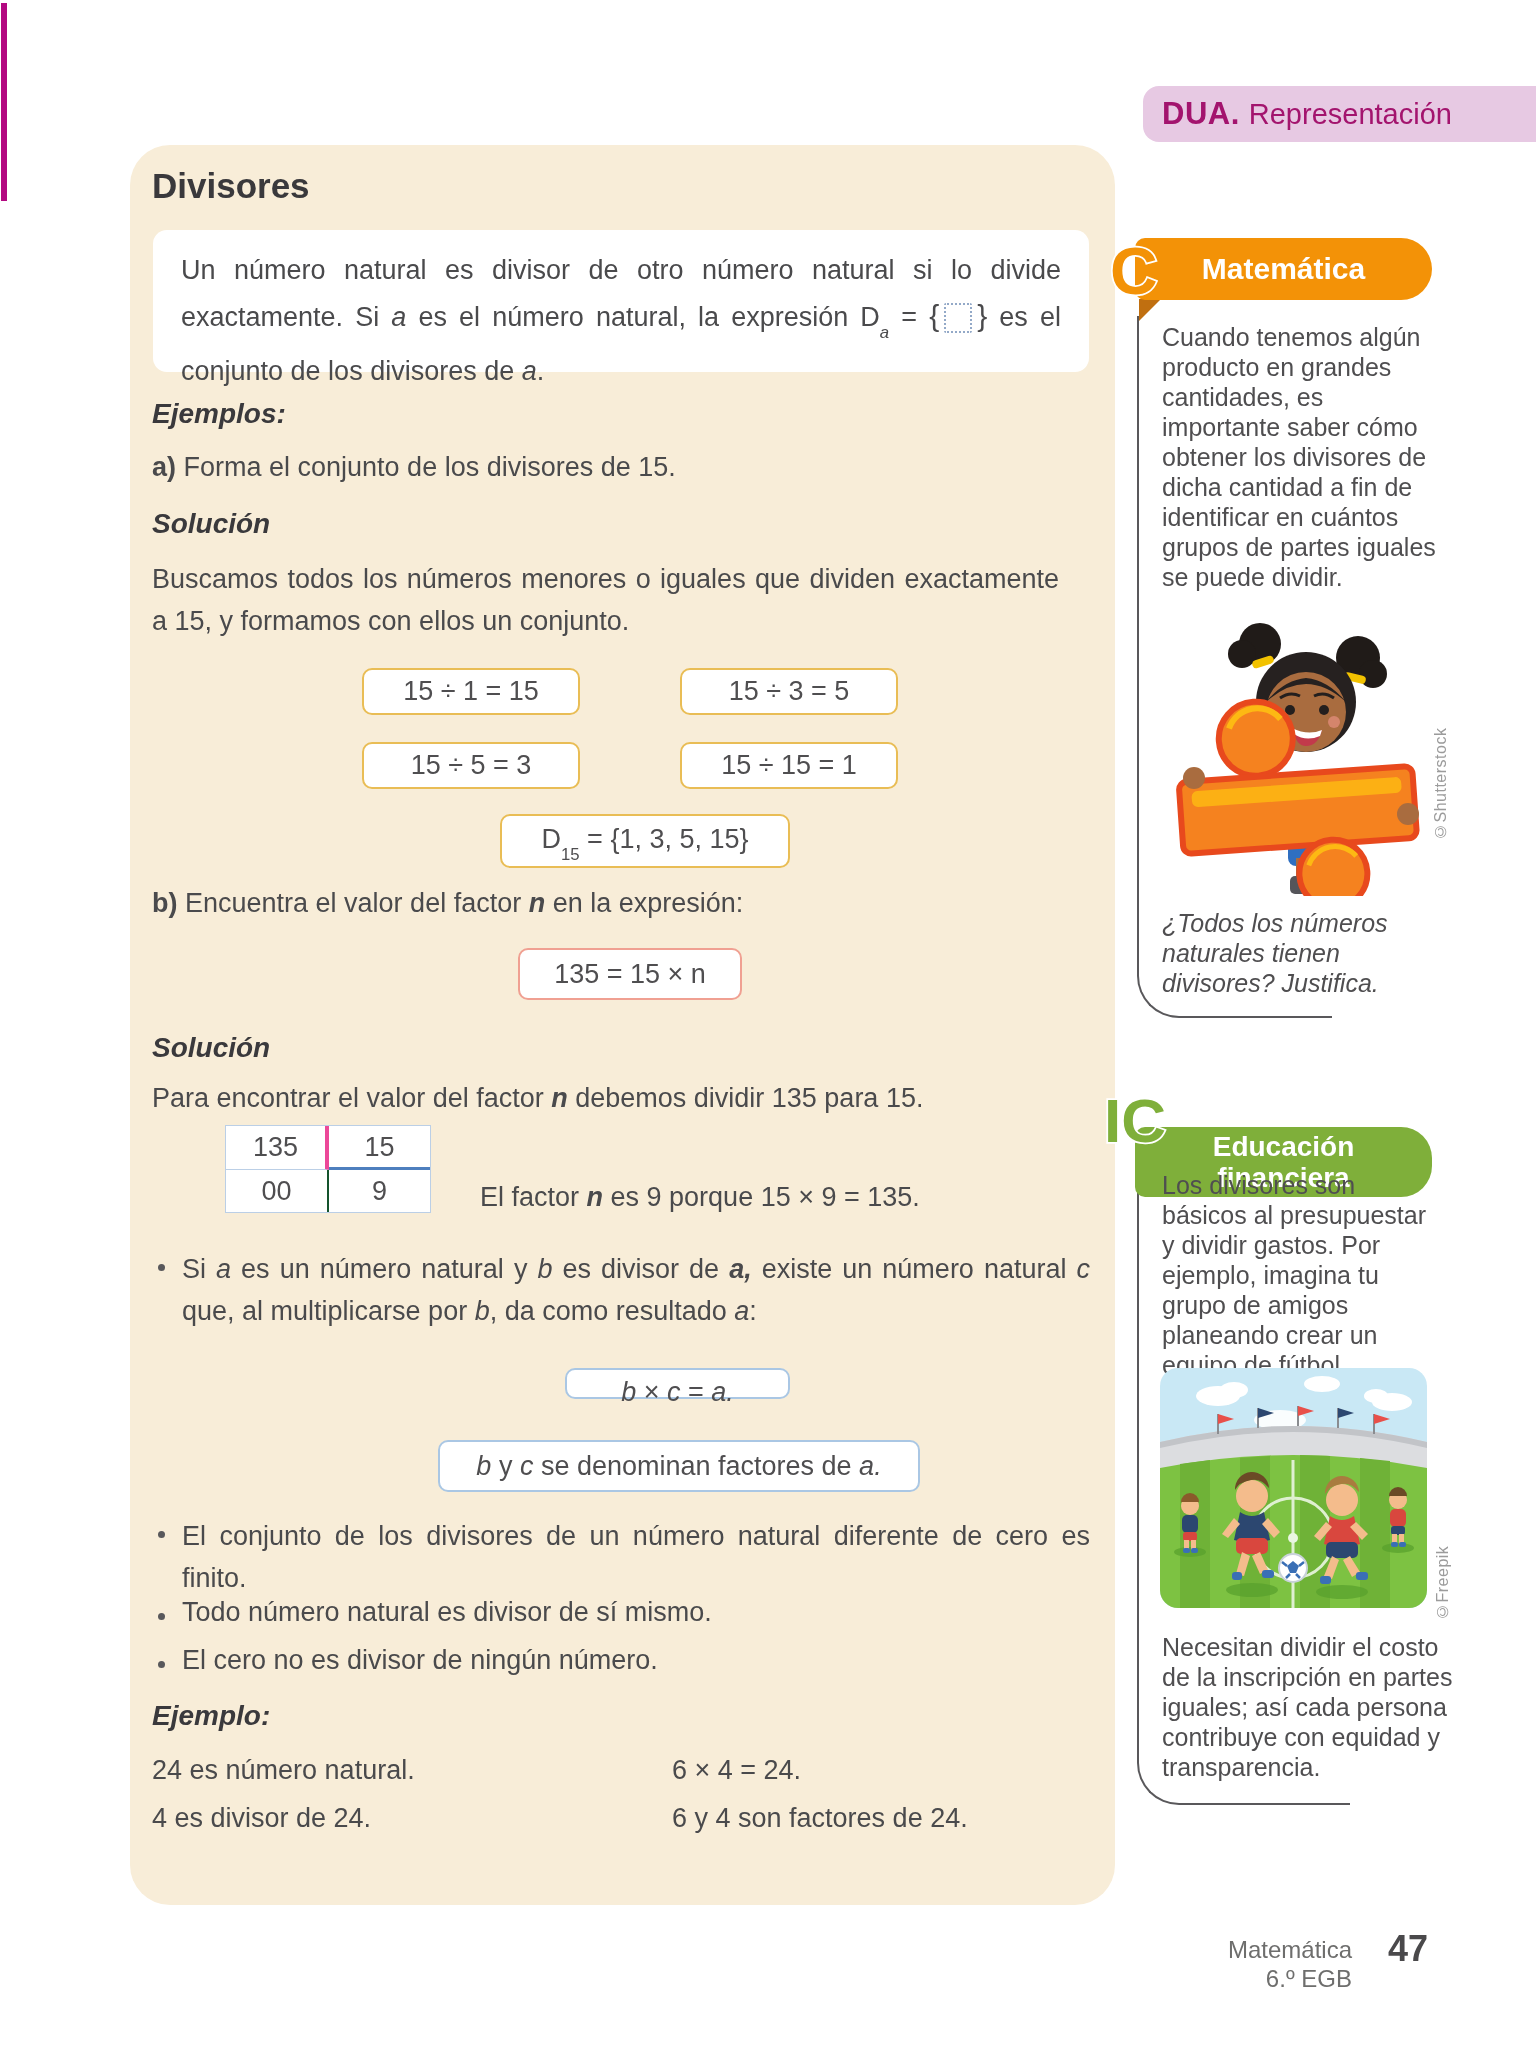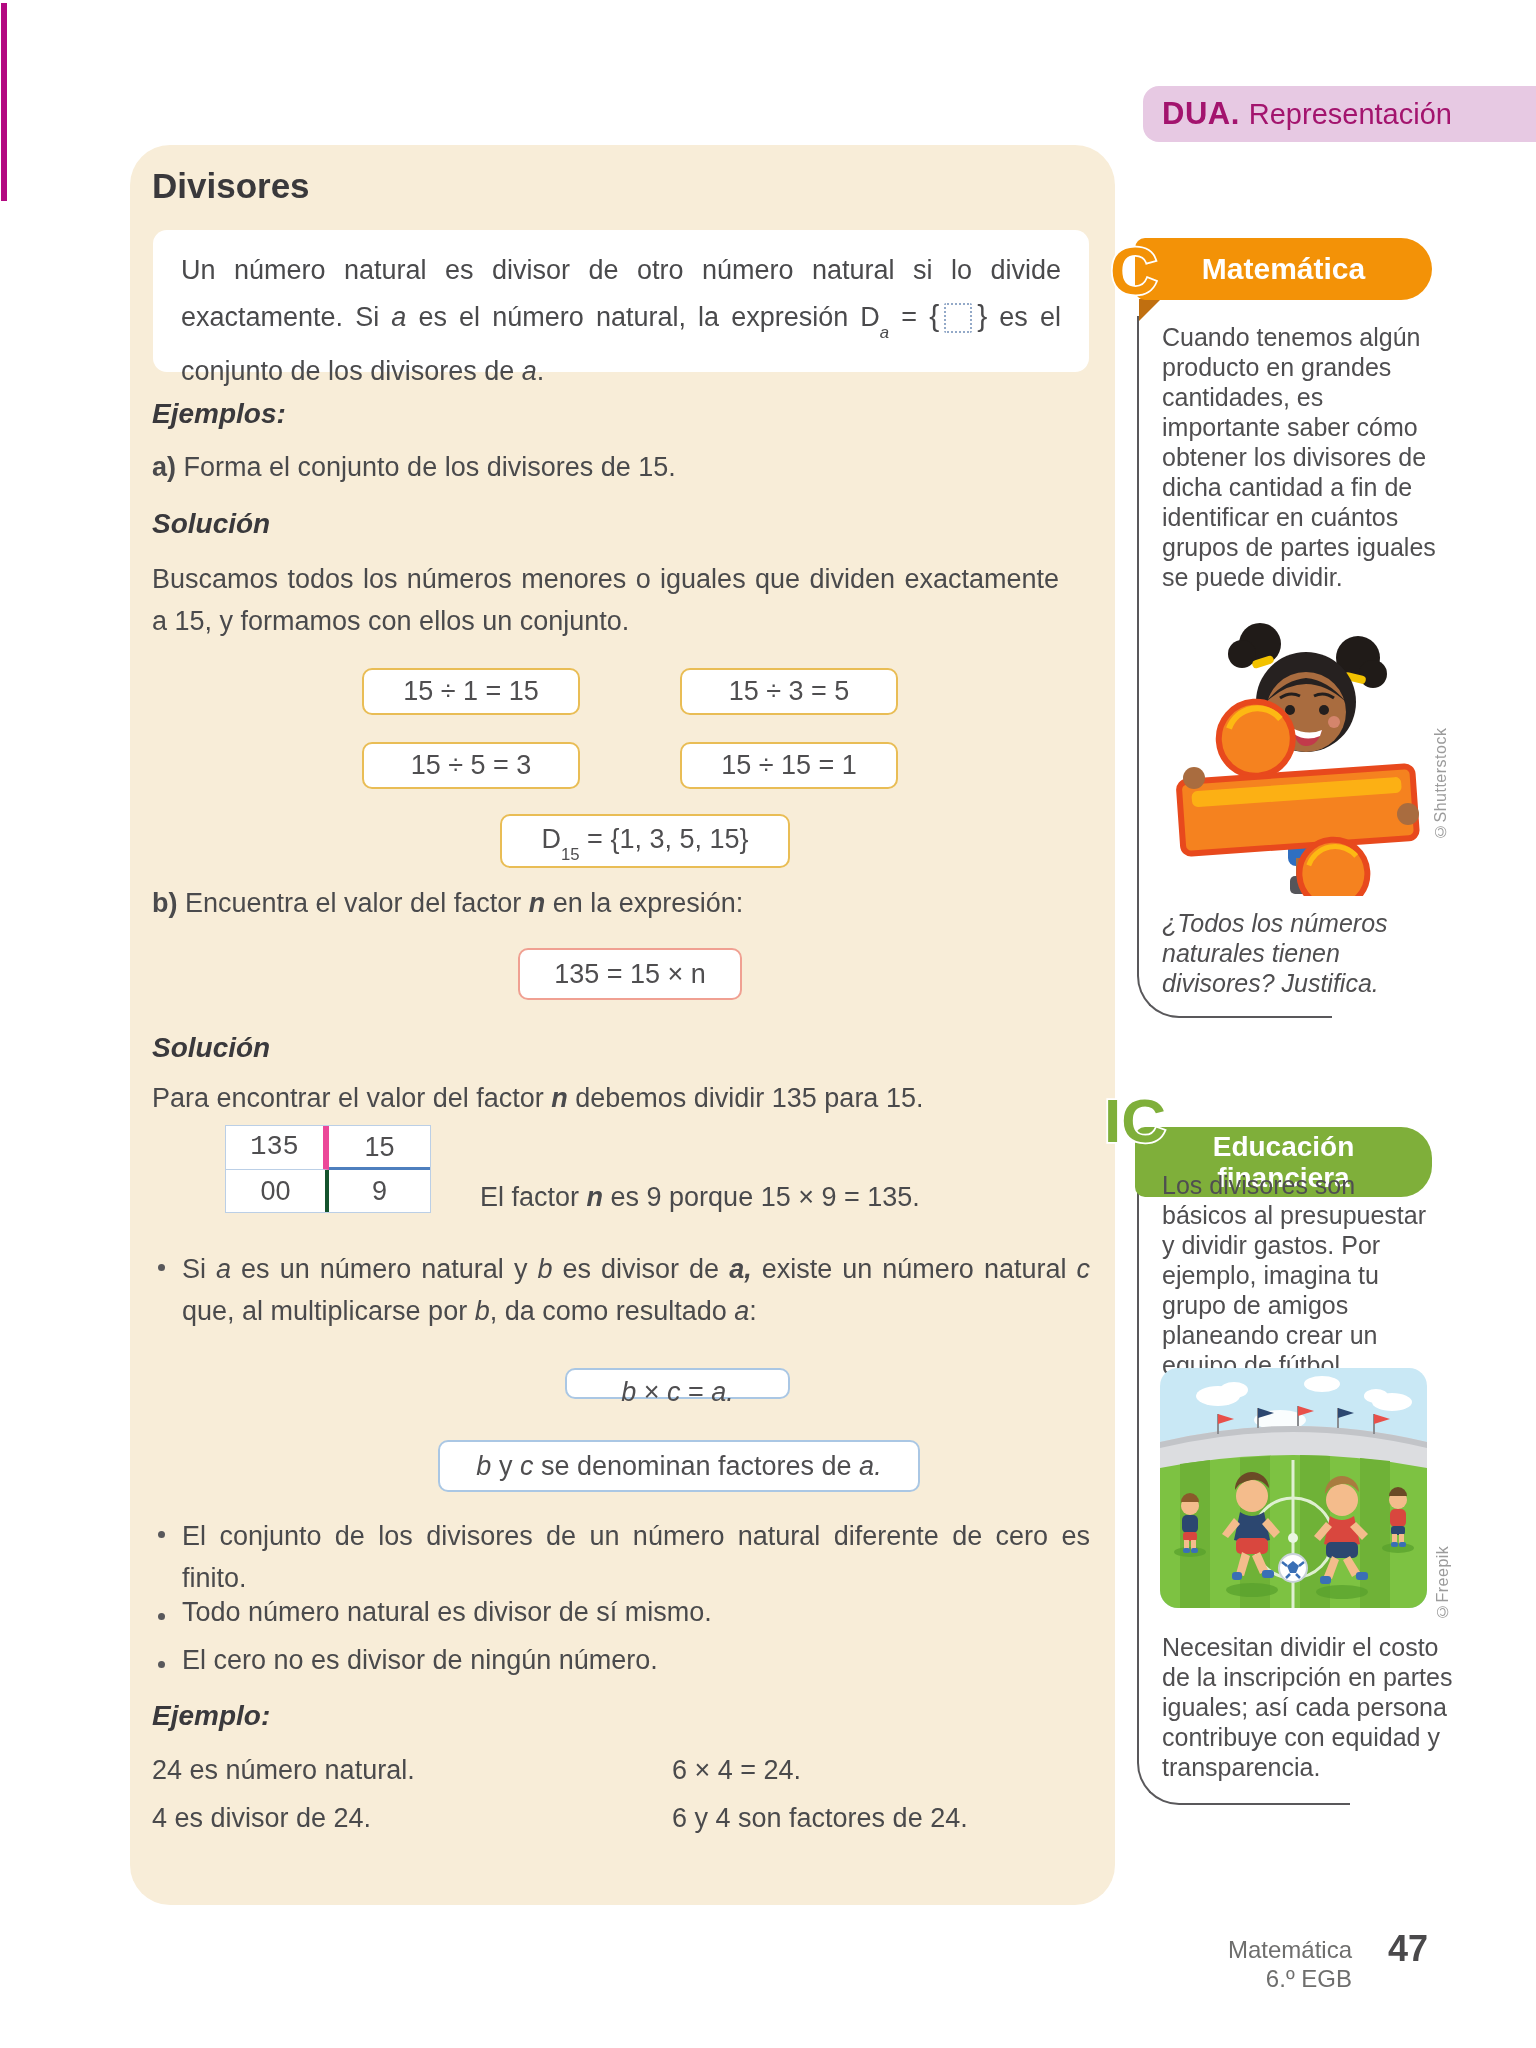--- a/index.html
+++ b/index.html
@@ -37,23 +37,23 @@
     line-height:43px; text-align:center; font-size:27px; color:#4F4E50; }
   .set-box { width:290px; height:54px; line-height:46px; }
   .box-pink { background:#fff; border:2px solid #F0A092; border-radius:10px; width:224px; height:52px;
     line-height:48px; text-align:center; font-size:27px; color:#4F4E50; }
   .box-blue { background:#fff; border:2px solid #AAC7E4; border-radius:10px; text-align:center;
     font-size:27px; color:#4F4E50; }
 
   .division-table { left:225px; top:1125px; width:206px; height:88px; background:#fff;
     border:1px solid #BBCFE6; display:grid; grid-template-columns:103px 101px; grid-template-rows:44px 42px; }
   .dt-cell { font-size:27px; color:#4F4E50; text-align:center; line-height:42px; }
-  .dt-dividend { border-right:6px solid #ec4899; border-bottom:1px solid #BBCFE6;font-family:Liberation Mono, monospace; }
+  .dt-dividend { border-right:4px solid #ec4899; border-bottom:1px solid #BBCFE6; }
   .dt-divisor  { border-bottom:3px solid #4E7FBE; }
-  .dt-remainder{ border-right:4px solid #14532d; }
+  .dt-remainder{ border-right:2px solid #14532d; }
 
   .bullet-dot { width:7px; height:7px; border-radius:50%; background:#59585B; }
 
   
   .callout-frame { border-left:2px solid #59585B; border-bottom:2px solid #59585B; border-bottom-left-radius:42px; }
   .side-header { width:297px; background:#F39207; border-radius:10px 31px 31px 10px; color:#fff;
     font-weight:bold; display:flex; flex-direction:column; justify-content:center; align-items:center; }
   .side-header.green { background:#7FAF3A; }
   .fold { width:0; height:0; border-top:22px solid #C06F10; border-right:22px solid transparent; }
   .fold.green { border-top-color:#5F8A2B; }

